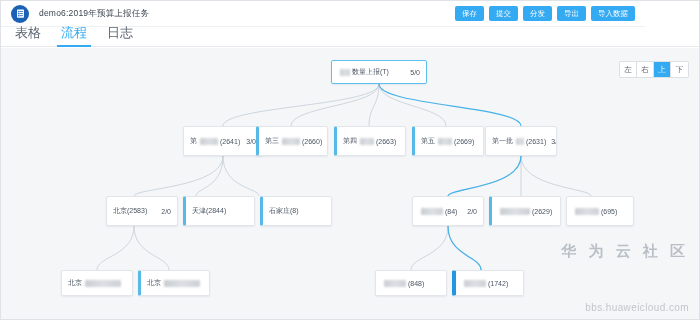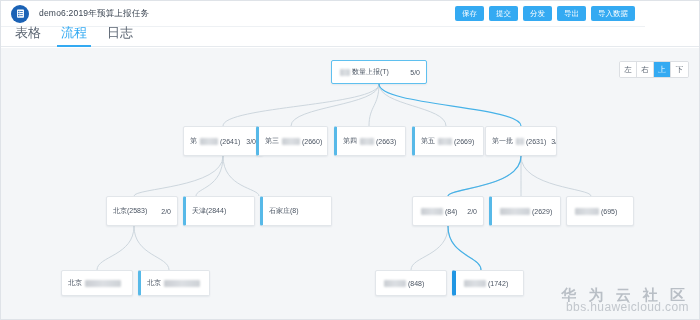--- a/index.html
+++ b/index.html
@@ -177,24 +177,25 @@
     user-select: none;
   }
   .wm-main {
     font-size: 15px;
     color: #b9bfc6;
     letter-spacing: 4px;
     font-weight: bold;
     line-height: 15px;
   }
   .wm-sub {
-    font-size: 12px;
+    font-size: 10px;
     color: #c2c7cd;
     letter-spacing: .4px;
     line-height: 11px;
+    margin-top: 44px;
   }
 </style>
 </head>
 <body>
 
 <div id="app">
 
   <div class="header">
     <div class="app-logo">
       <svg width="11" height="11" viewBox="0 0 16 16">

